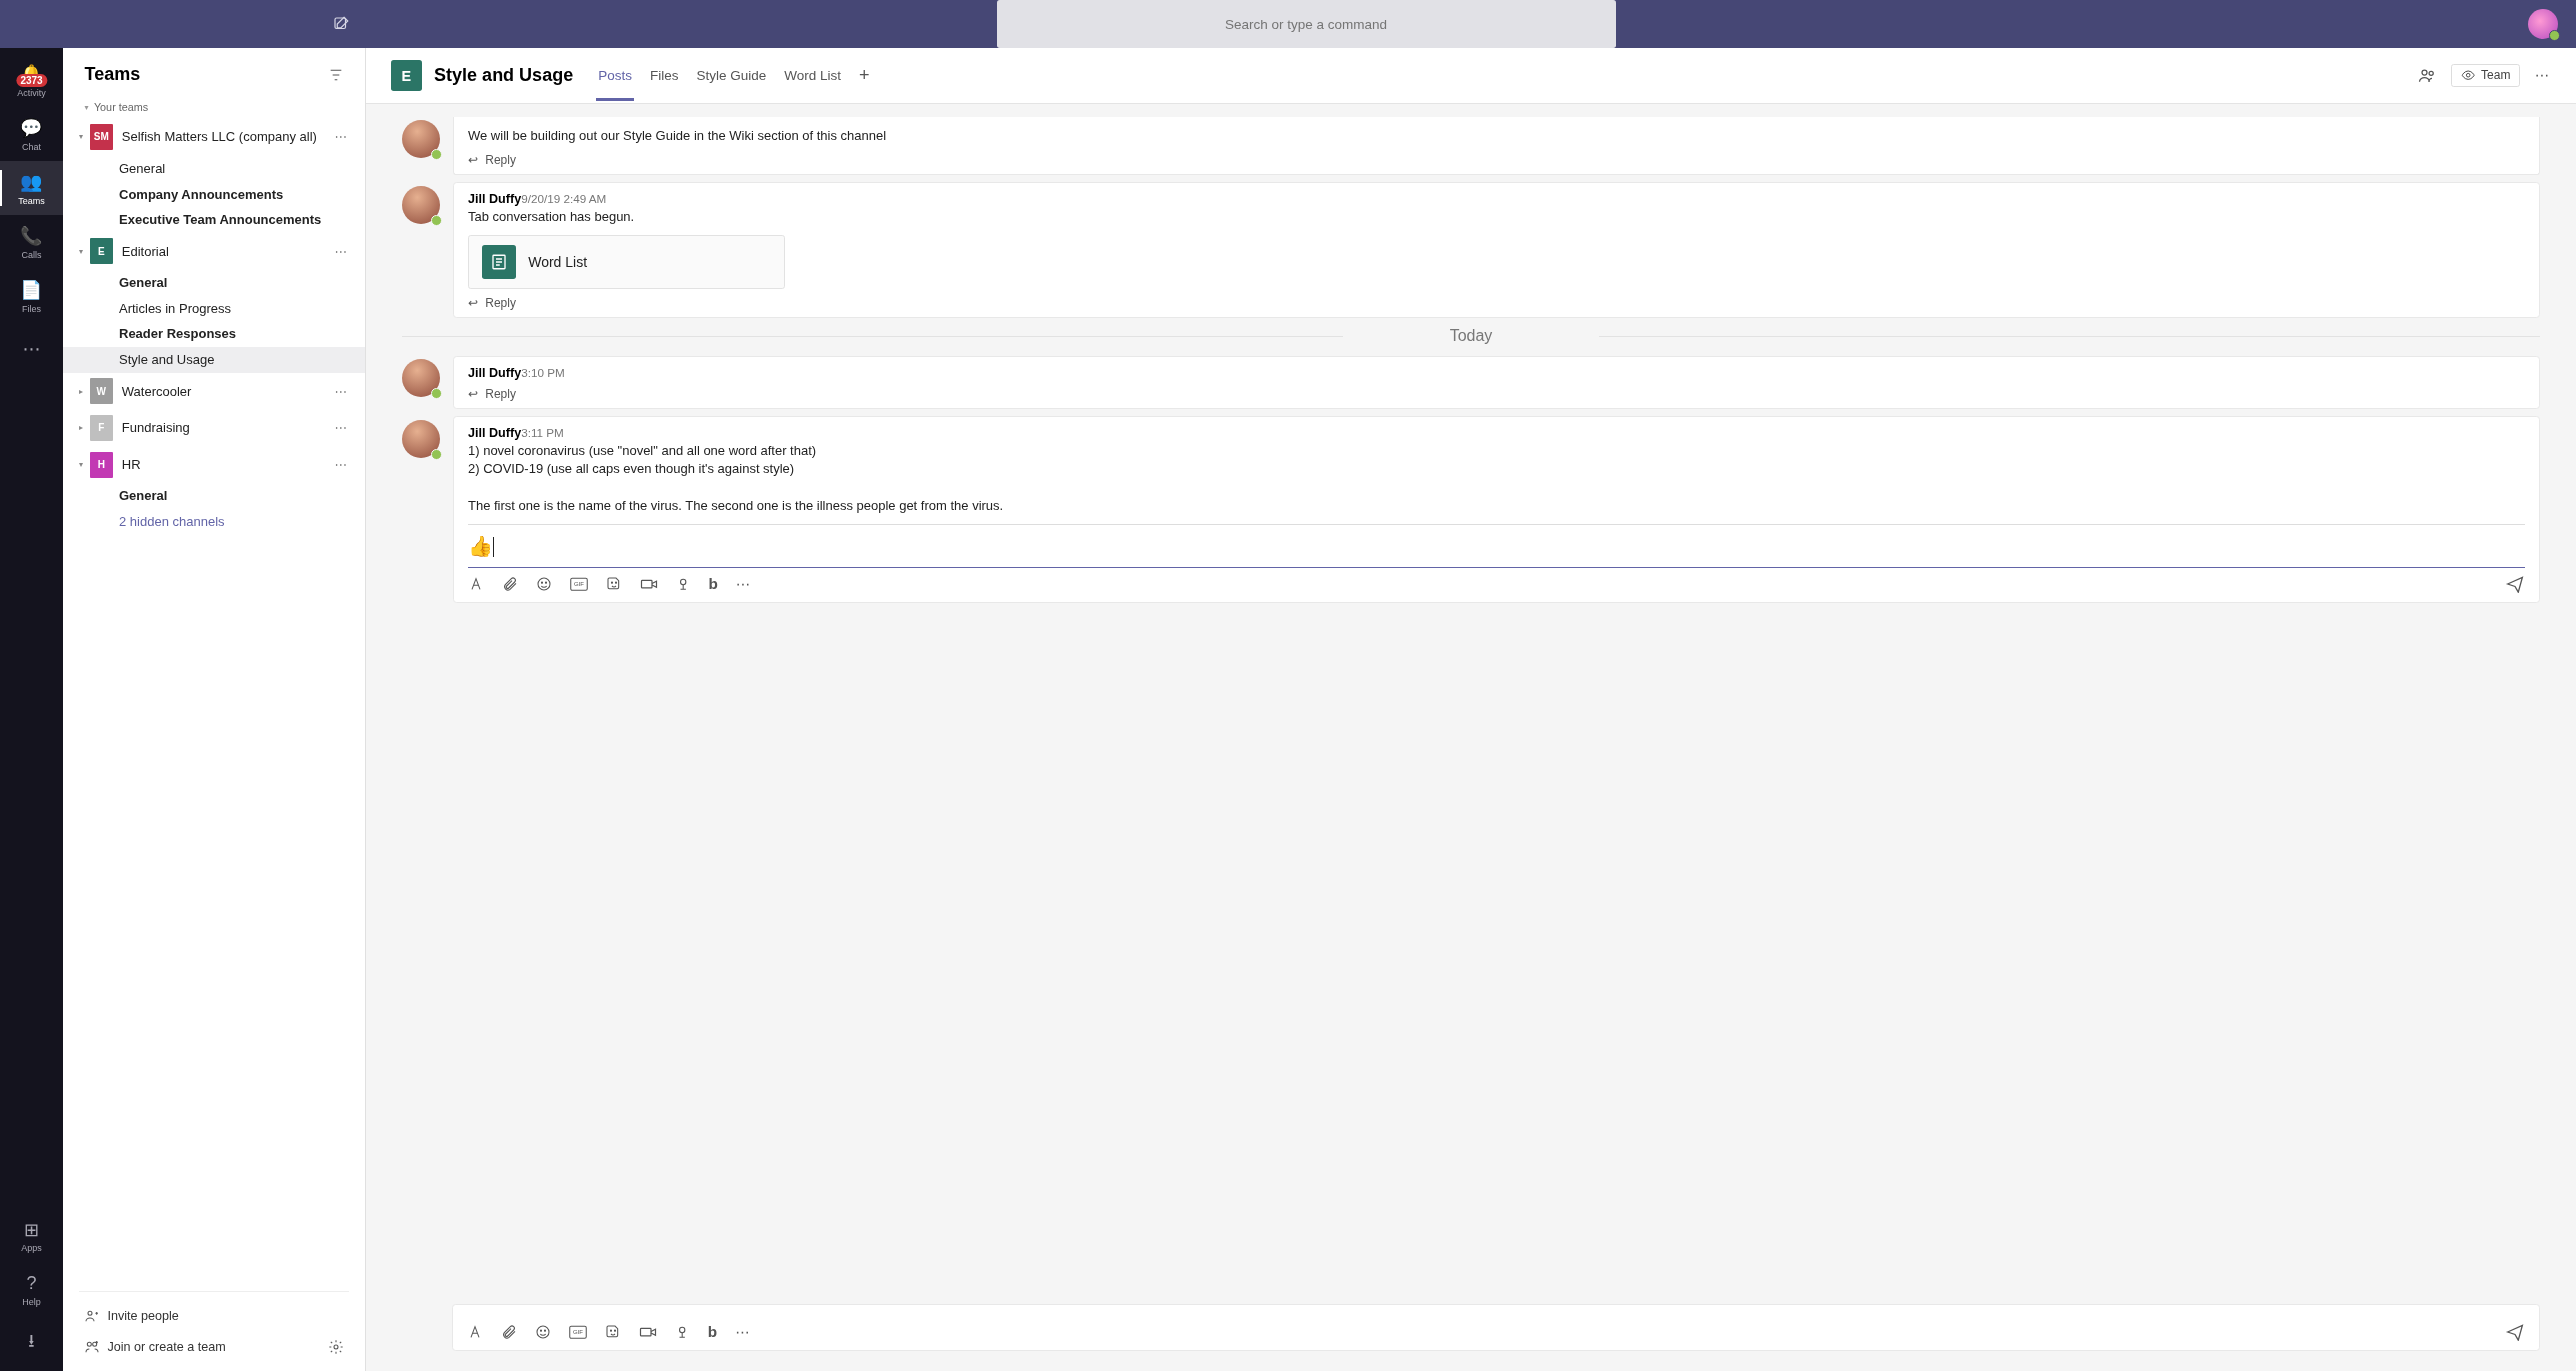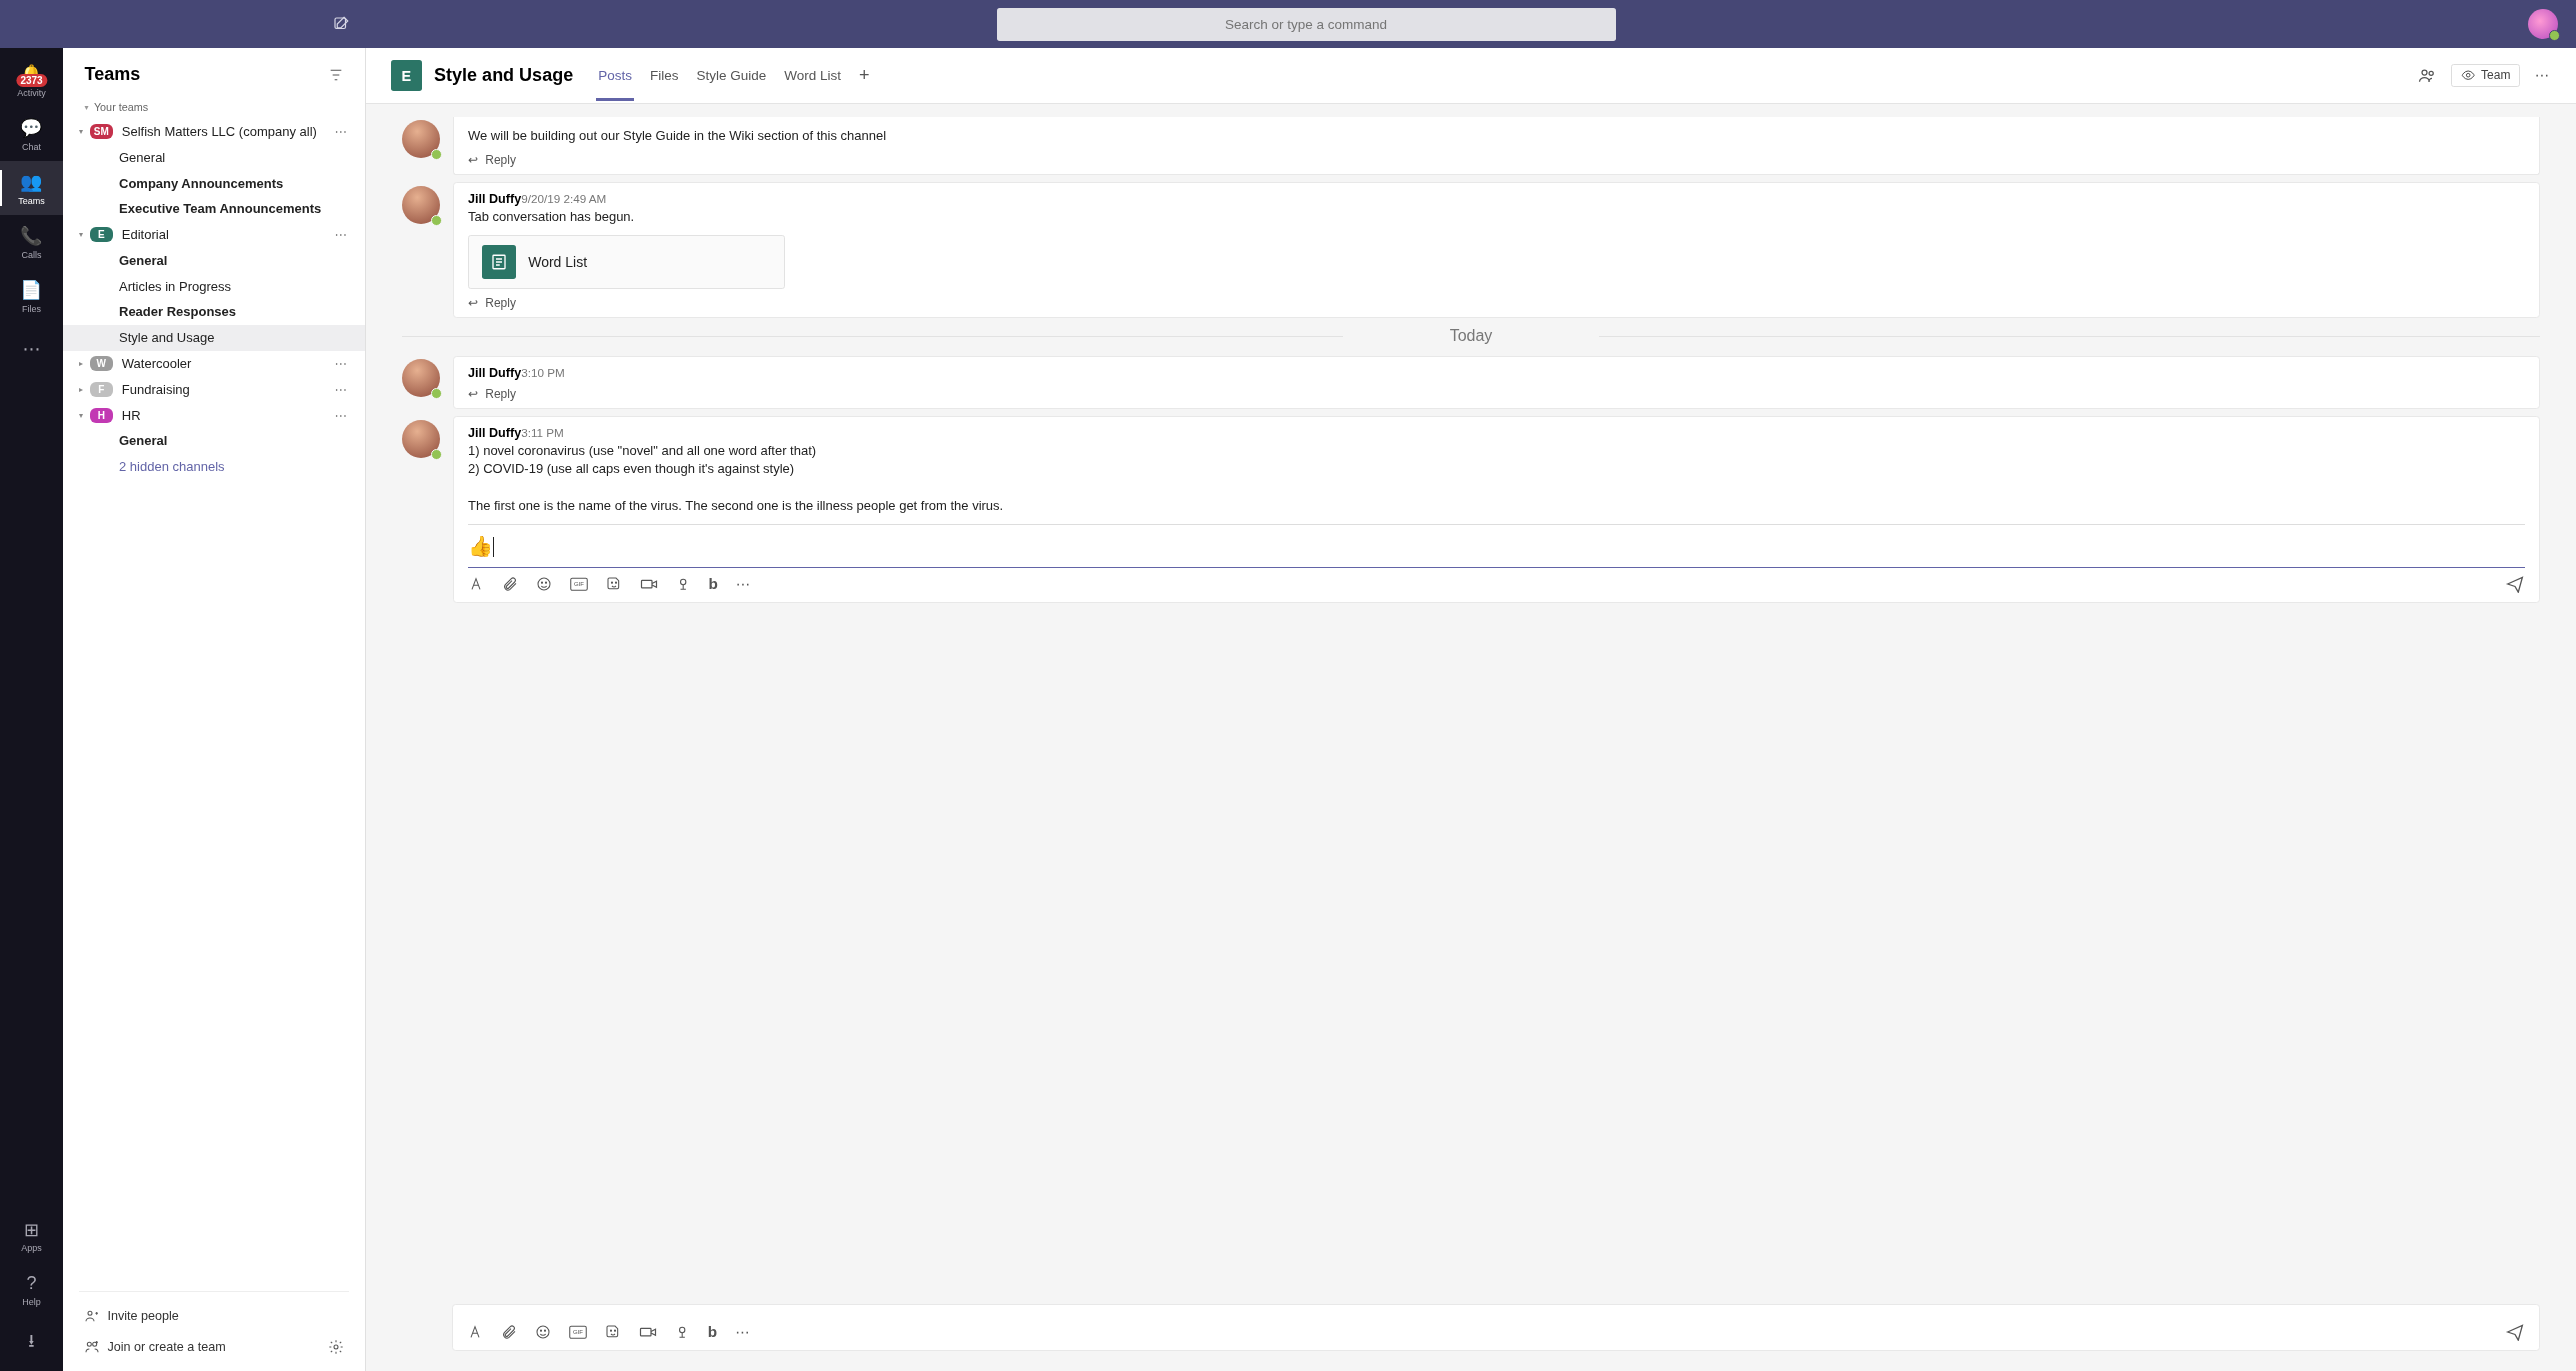--- a/index.html
+++ b/index.html
@@ -4,21 +4,21 @@
 <style>
 * { box-sizing: border-box; margin: 0; padding: 0; }
 html, body { width: 100%; height: 100%; font-family: -apple-system, "Segoe UI", sans-serif; overflow: hidden; }
 body { display: flex; flex-direction: column; }
 
 
 .top-bar { height: 48px; background: #464775; display: flex; align-items: center; padding: 0 18px; }
 .top-bar .left-top { flex: 0 0 305px; }
 .top-bar .compose-btn { width: 36px; height: 36px; display:flex; align-items:center; justify-content:center; color: #d7d7e6; }
 .top-bar .search-wrap { flex: 1; display:flex; justify-content:center; }
-.top-bar input.search { width: 619px; height: 33px; background: #e1e1e6; border: none; border-radius: 2.7px; text-align: center; font-size: 13.5px; color: #555; }
+.top-bar input.search { width: 619px; height: 48px; background: #e1e1e6; border: none; border-radius: 2.7px; text-align: center; font-size: 13.5px; color: #555; }
 .top-bar .right-top { flex: 0 0 305px; display:flex; justify-content:flex-end; align-items:center; }
 .avatar-top { width: 30.5px; height: 30.5px; border-radius:50%; background: radial-gradient(circle at 40% 40%, #ff9ad4, #b44ac0); position:relative; }
 .presence-dot { position:absolute; right:-1.8px; bottom:-1.8px; width:10.8px; height:10.8px; background:#92c353; border:1.8px solid #464775; border-radius:50%; }
 
 
 .main { flex:1; display:flex; min-height:0; }
 
 
 .rail { width: 63px; background:#14131e; display:flex; flex-direction:column; align-items:center; padding-top:5.4px; }
 .rail-item { width:63px; height:54px; display:flex; flex-direction:column; align-items:center; justify-content:center; color:#a9a8b3; font-size:9px; cursor:pointer; position:relative; }
@@ -30,21 +30,21 @@
 
 
 .teams-panel { width: 303px; background:#fff; border-right:0.9px solid #e0e0e0; display:flex; flex-direction:column; }
 .teams-header { display:flex; align-items:center; padding: 16px 21.5px 10.8px 21.5px; }
 .teams-header h1 { font-size:18px; font-weight:700; flex:1; }
 .filter-icon { color:#555; }
 .your-teams { font-size:10.8px; color:#666; padding: 5.4px 21.5px; display:flex; align-items:center; }
 .your-teams::before { content:"▾"; font-size:8px; margin-right:5.4px; color:#999; }
 .team-row { display:flex; align-items:center; padding: 5.4px 10.8px 5.4px 16px; cursor:pointer; }
 .team-caret { width:10.8px; font-size:8px; color:#888; }
-.team-tile { width:23px; height:15px; border-radius:6px; display:flex; align-items:center; justify-content:center; color:#fff; font-size:10px; font-weight:600; margin-right:9px; }
+.team-tile { width:23px; height:26px; border-radius:1px; display:flex; align-items:center; justify-content:center; color:#fff; font-size:10px; font-weight:600; margin-right:9px; }
 .team-label { flex:1; font-size:13px; color:#222; }
 .team-more { color:#666; letter-spacing:1.8px; font-size:12.6px; padding:0 5.4px; }
 .channel-row { padding: 5.4px 10.8px 5.4px 56px; font-size:13px; color:#222; cursor:pointer; }
 .channel-row.bold { font-weight:700; }
 .channel-row.selected { background:#eeeef0; }
 .channel-link { color:#6264a7; }
 .teams-panel-scroll { flex:1; overflow-y:auto; }
 .teams-footer { border-top:0.9px solid #eee; padding: 9px 0; margin: 0 16px; }
 .tf-row { display:flex; align-items:center; padding:7.2px 5.4px; color:#333; font-size:12.6px; cursor:pointer; }
 .tf-row .tfi { width:23px; color:#555; }

